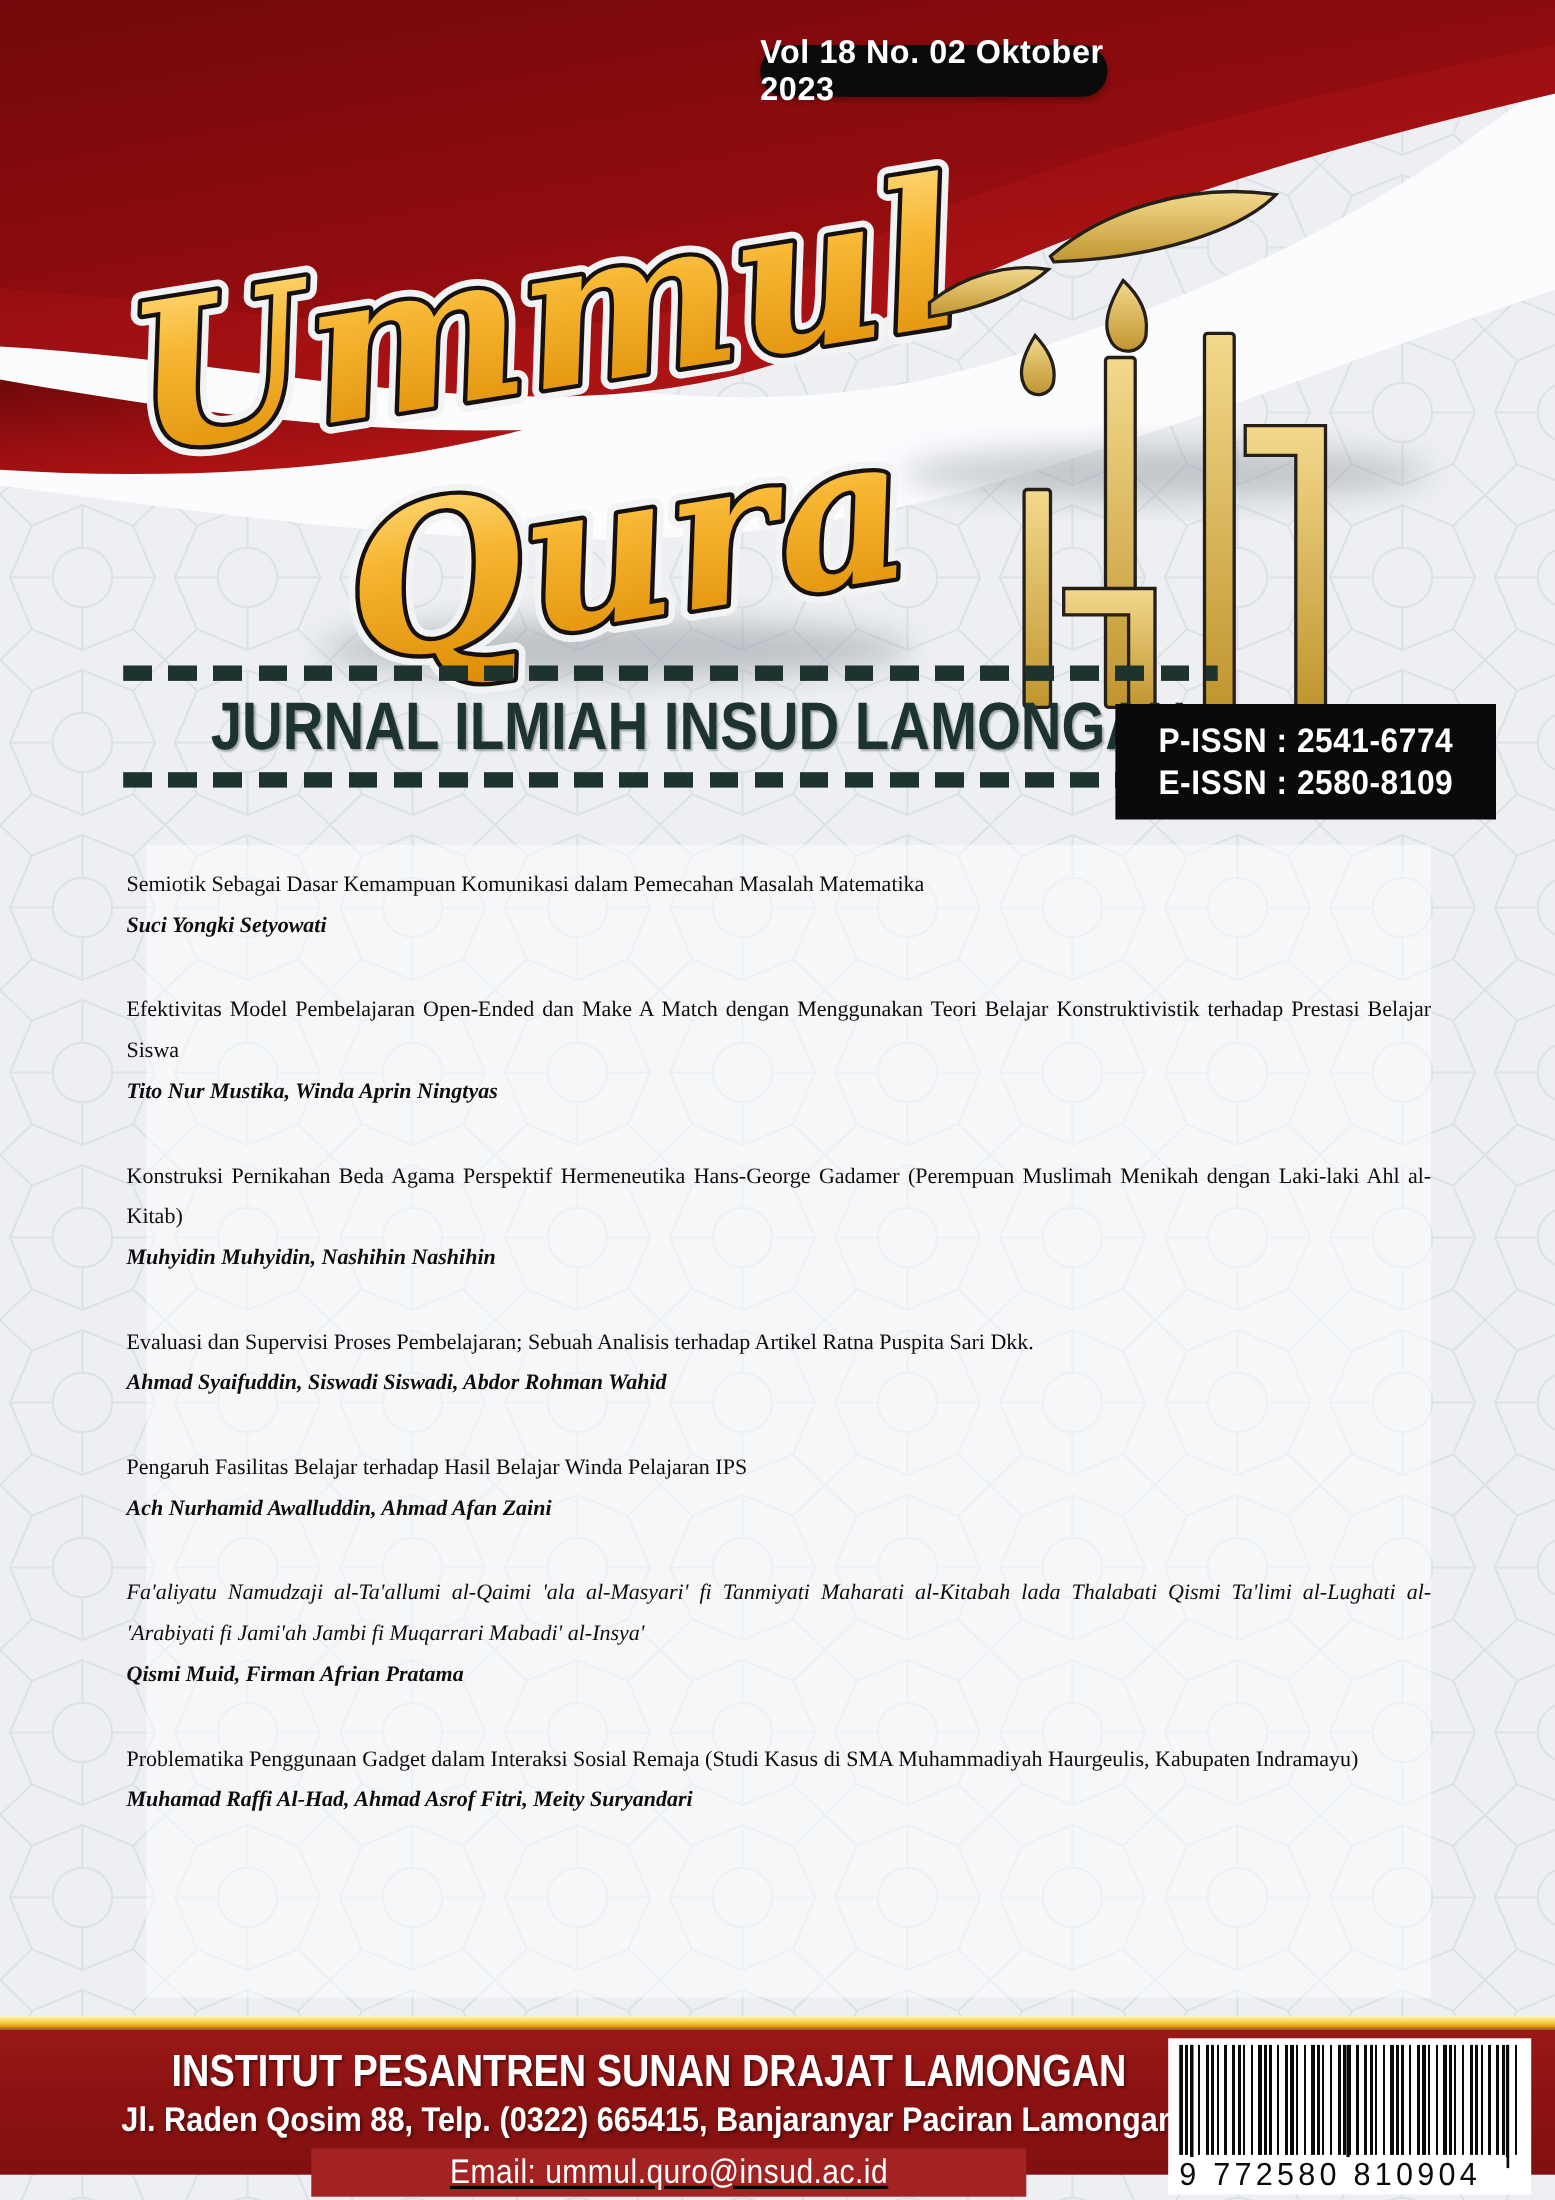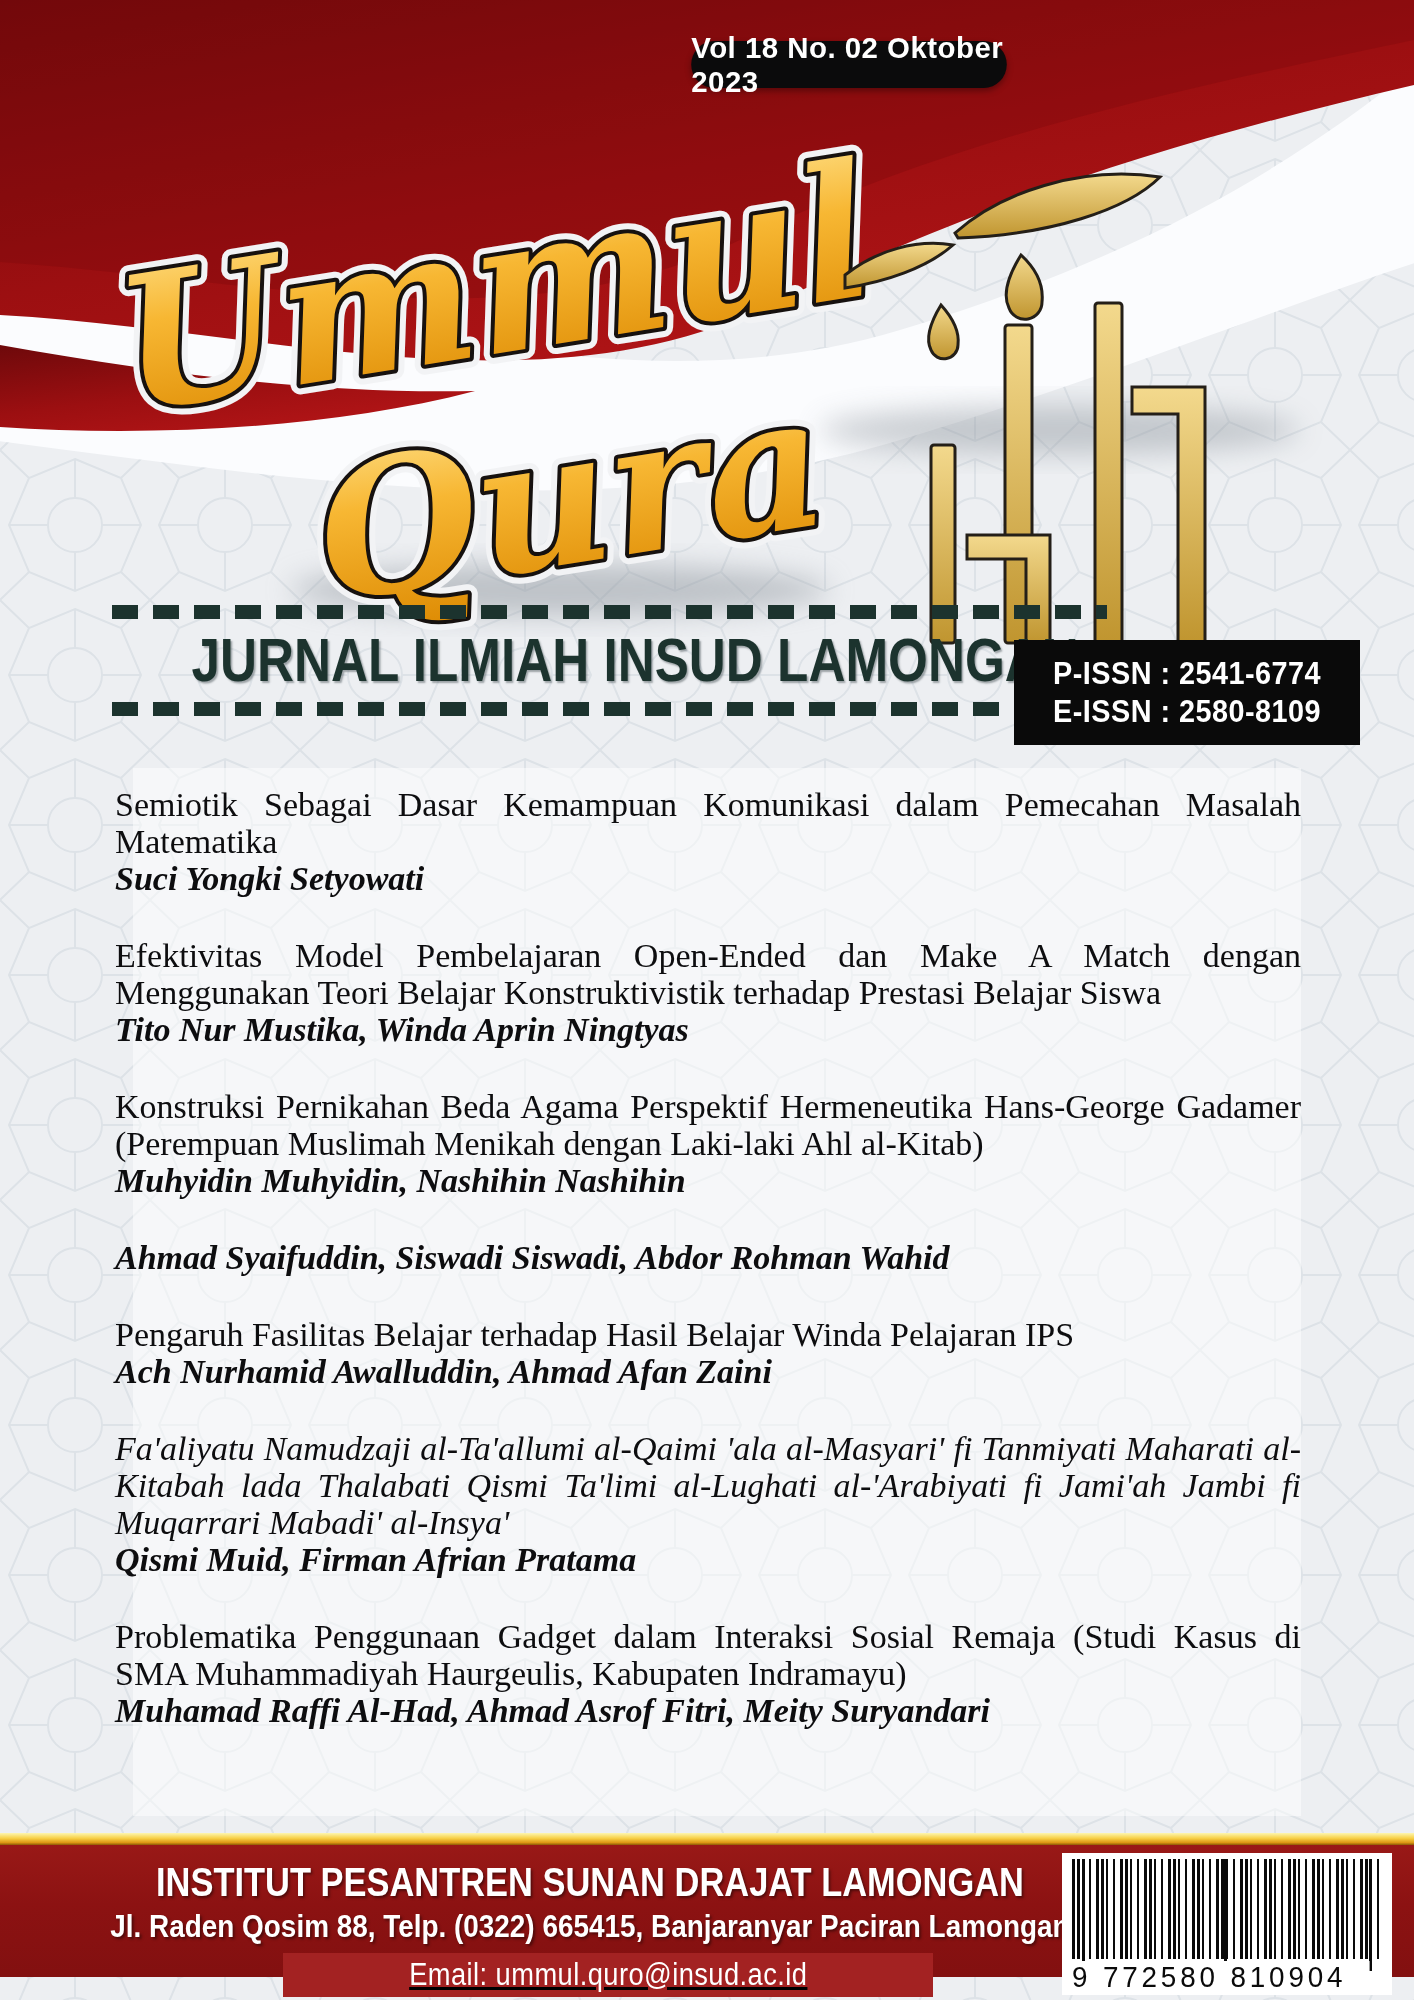--- a/index.html
+++ b/index.html
@@ -44,21 +44,21 @@
   }
 
   
   .articles-backdrop{
     position:absolute;left:133px;top:768px;width:1168px;height:1048px;
     background:rgba(255,255,255,.5);
   }
   .articles{
     position:absolute;left:115px;top:786px;width:1186px;
     font-family:"Liberation Serif","DejaVu Serif",serif;
-    font-size:34px;line-height:37px;color:#0d0d0f;
+    font-size:20px;line-height:37px;color:#0d0d0f;
   }
   .article{margin-bottom:40px;}
   .article .title{text-align:justify;}
   .article .title.italic{font-style:italic;}
   .article .authors{font-weight:bold;font-style:italic;}
 
   
   .gold-divider{
     position:absolute;left:0;top:1833px;width:1414px;height:12px;
     background:linear-gradient(180deg,#fdf6b0 0%,#f7cf45 45%,#dd9714 80%,#8a5a05 100%);
@@ -205,20 +205,21 @@
     </div>
     <div class="article">
       <div class="title">Efektivitas Model Pembelajaran Open-Ended dan Make A Match dengan Menggunakan Teori Belajar Konstruktivistik terhadap Prestasi Belajar Siswa</div>
       <div class="authors">Tito Nur Mustika, Winda Aprin Ningtyas</div>
     </div>
     <div class="article">
       <div class="title">Konstruksi Pernikahan Beda Agama Perspektif Hermeneutika Hans-George Gadamer (Perempuan Muslimah Menikah dengan Laki-laki Ahl al-Kitab)</div>
       <div class="authors">Muhyidin Muhyidin, Nashihin Nashihin</div>
     </div>
     <div class="article">
+      <div class="title">Evaluasi dan Supervisi Proses Pembelajaran; Sebuah Analisis terhadap Artikel Ratna Puspita Sari Dkk.</div>
       <div class="authors">Ahmad Syaifuddin, Siswadi Siswadi, Abdor Rohman Wahid</div>
     </div>
     <div class="article">
       <div class="title">Pengaruh Fasilitas Belajar terhadap Hasil Belajar Winda Pelajaran IPS</div>
       <div class="authors">Ach Nurhamid Awalluddin, Ahmad Afan Zaini</div>
     </div>
     <div class="article">
       <div class="title italic">Fa'aliyatu Namudzaji al-Ta'allumi al-Qaimi 'ala al-Masyari' fi Tanmiyati Maharati al-Kitabah lada Thalabati Qismi Ta'limi al-Lughati al-'Arabiyati fi Jami'ah Jambi fi Muqarrari Mabadi' al-Insya'</div>
       <div class="authors">Qismi Muid, Firman Afrian Pratama</div>
     </div>

